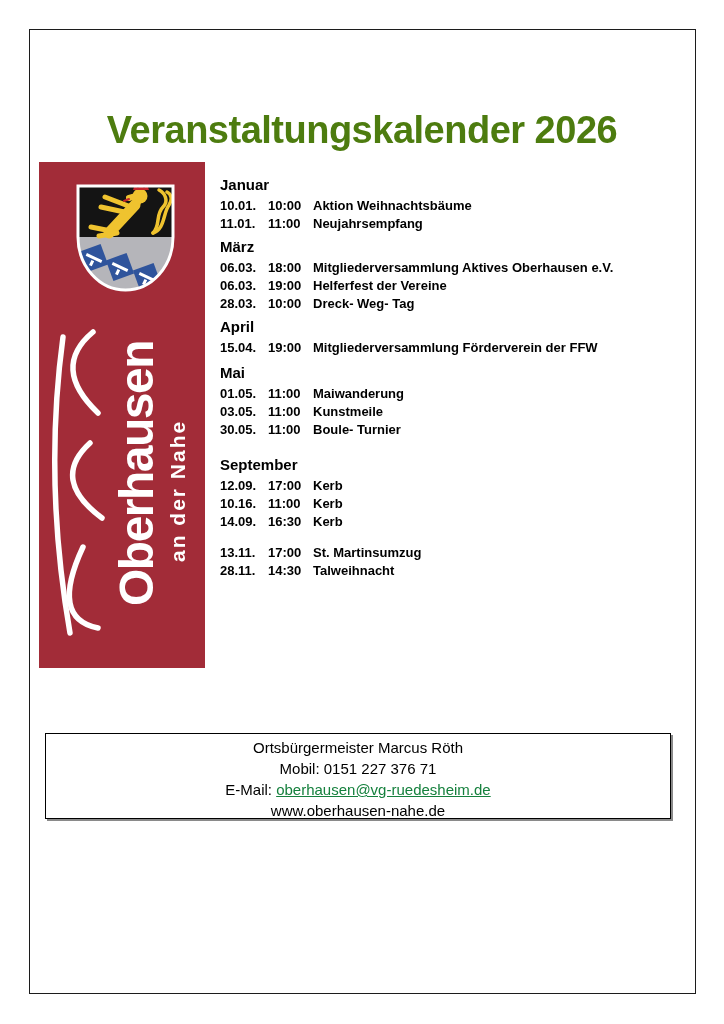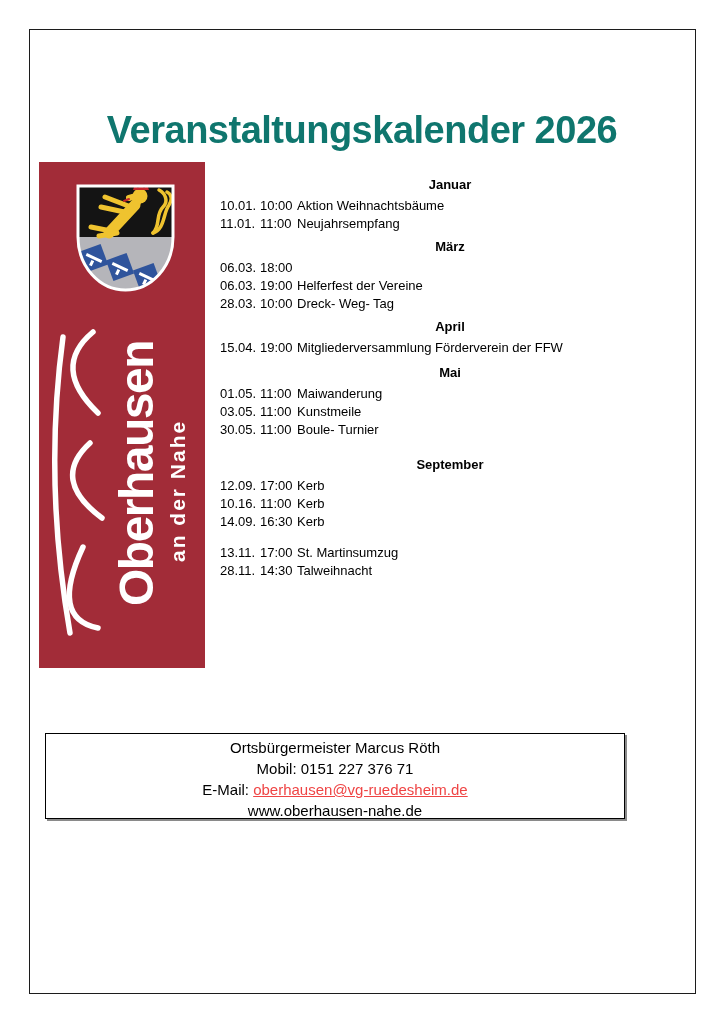--- a/index.html
+++ b/index.html
@@ -6,21 +6,21 @@
   body{
     width:724px;height:1024px;position:relative;background:#ffffff;
     font-family:"Liberation Sans",sans-serif;overflow:hidden;color:#000;
   }
   .page-border{
     position:absolute;left:29px;top:29px;width:665px;height:963px;
     border:1px solid #1c1c1c;pointer-events:none;
   }
   .doc-title{
     position:absolute;left:0;right:0;top:84px;text-align:center;
-    font-size:38px;font-weight:bold;letter-spacing:-0.5px;color:#0f766e;
+    font-size:38px;font-weight:bold;letter-spacing:-0.5px;color:#4d7c0f;
   }
   
   .banner{
     position:absolute;left:39px;top:162px;width:166px;height:506px;
     background:#A22C38;
   }
   .banner svg{display:block;}
   .shield{position:absolute;left:36px;top:21px;}
   .curves{position:absolute;left:0;top:0;}
   .banner-title{
@@ -35,32 +35,33 @@
   }
   
   .months{position:absolute;left:220px;top:175px;width:460px;}
   .month-section{margin:0;}
   .month-section:nth-of-type(2){margin-top:4px;}
   .month-section:nth-of-type(3){margin-top:4px;}
   .month-section:nth-of-type(4){margin-top:6px;}
   .month-section:nth-of-type(5){margin-top:16px;}
   .month-section:nth-of-type(6){margin-top:13px;}
   .month-name{
-    margin:0 0 2px 0;font-size:13px;line-height:20px;font-weight:bold;text-align:center;
+    margin:0 0 2px 0;font-size:15px;line-height:20px;font-weight:bold;
   }
   .event-row{
-    display:flex;font-size:13px;line-height:18px;font-weight:normal;
+    display:flex;font-size:13px;line-height:18px;font-weight:bold;
     white-space:nowrap;
+    gap:8px;
   }
   .ev-date{width:40px;flex:none;}
   .ev-time{width:37px;flex:none;}
   .ev-title{flex:1;}
   
   .footer-box{
-    position:absolute;left:45px;top:733px;width:580px;height:86px;
+    position:absolute;left:45px;top:733px;width:626px;height:86px;
     border:1px solid #000;box-shadow:2px 2px 0 0 #8a8a8a;
     text-align:center;font-size:15px;line-height:21px;padding-top:3px;
     box-sizing:border-box;
   }
   .footer-box a{text-decoration:underline;}
 </style>
 </head>
 <body>
 
 <div class="page-border"></div>
@@ -137,20 +138,21 @@
     <span class="ev-date">11.01.</span>
     <span class="ev-time">11:00</span>
     <span class="ev-title">Neujahrsempfang</span>
   </div>
     </section>
     <section class="month-section">
     <h2 class="month-name">März</h2>
   <div class="event-row">
     <span class="ev-date">06.03.</span>
     <span class="ev-time">18:00</span>
+    <span class="ev-title">Mitgliederversammlung Aktives Oberhausen e.V.</span>
   </div>
       <div class="event-row">
     <span class="ev-date">06.03.</span>
     <span class="ev-time">19:00</span>
     <span class="ev-title">Helferfest der Vereine</span>
   </div>
       <div class="event-row">
     <span class="ev-date">28.03.</span>
     <span class="ev-time">10:00</span>
     <span class="ev-title">Dreck- Weg- Tag</span>
@@ -212,16 +214,16 @@
     <span class="ev-title">Talweihnacht</span>
   </div>
     </section>
   </div>
 
 <div class="footer-box">
   <div>Ortsbürgermeister Marcus Röth</div>
   <div>Mobil: 0151 227 376 71</div>
   <div>
     <span>E-Mail:</span>
-    <a href="#" id="email-link" style="color: #ef4444;">oberhausen@vg-ruedesheim.de</a>
+    <a href="#" id="email-link" style="color: #15803d;">oberhausen@vg-ruedesheim.de</a>
   </div>
   <div>www.oberhausen-nahe.de</div>
 </div>
 
 </body></html>

